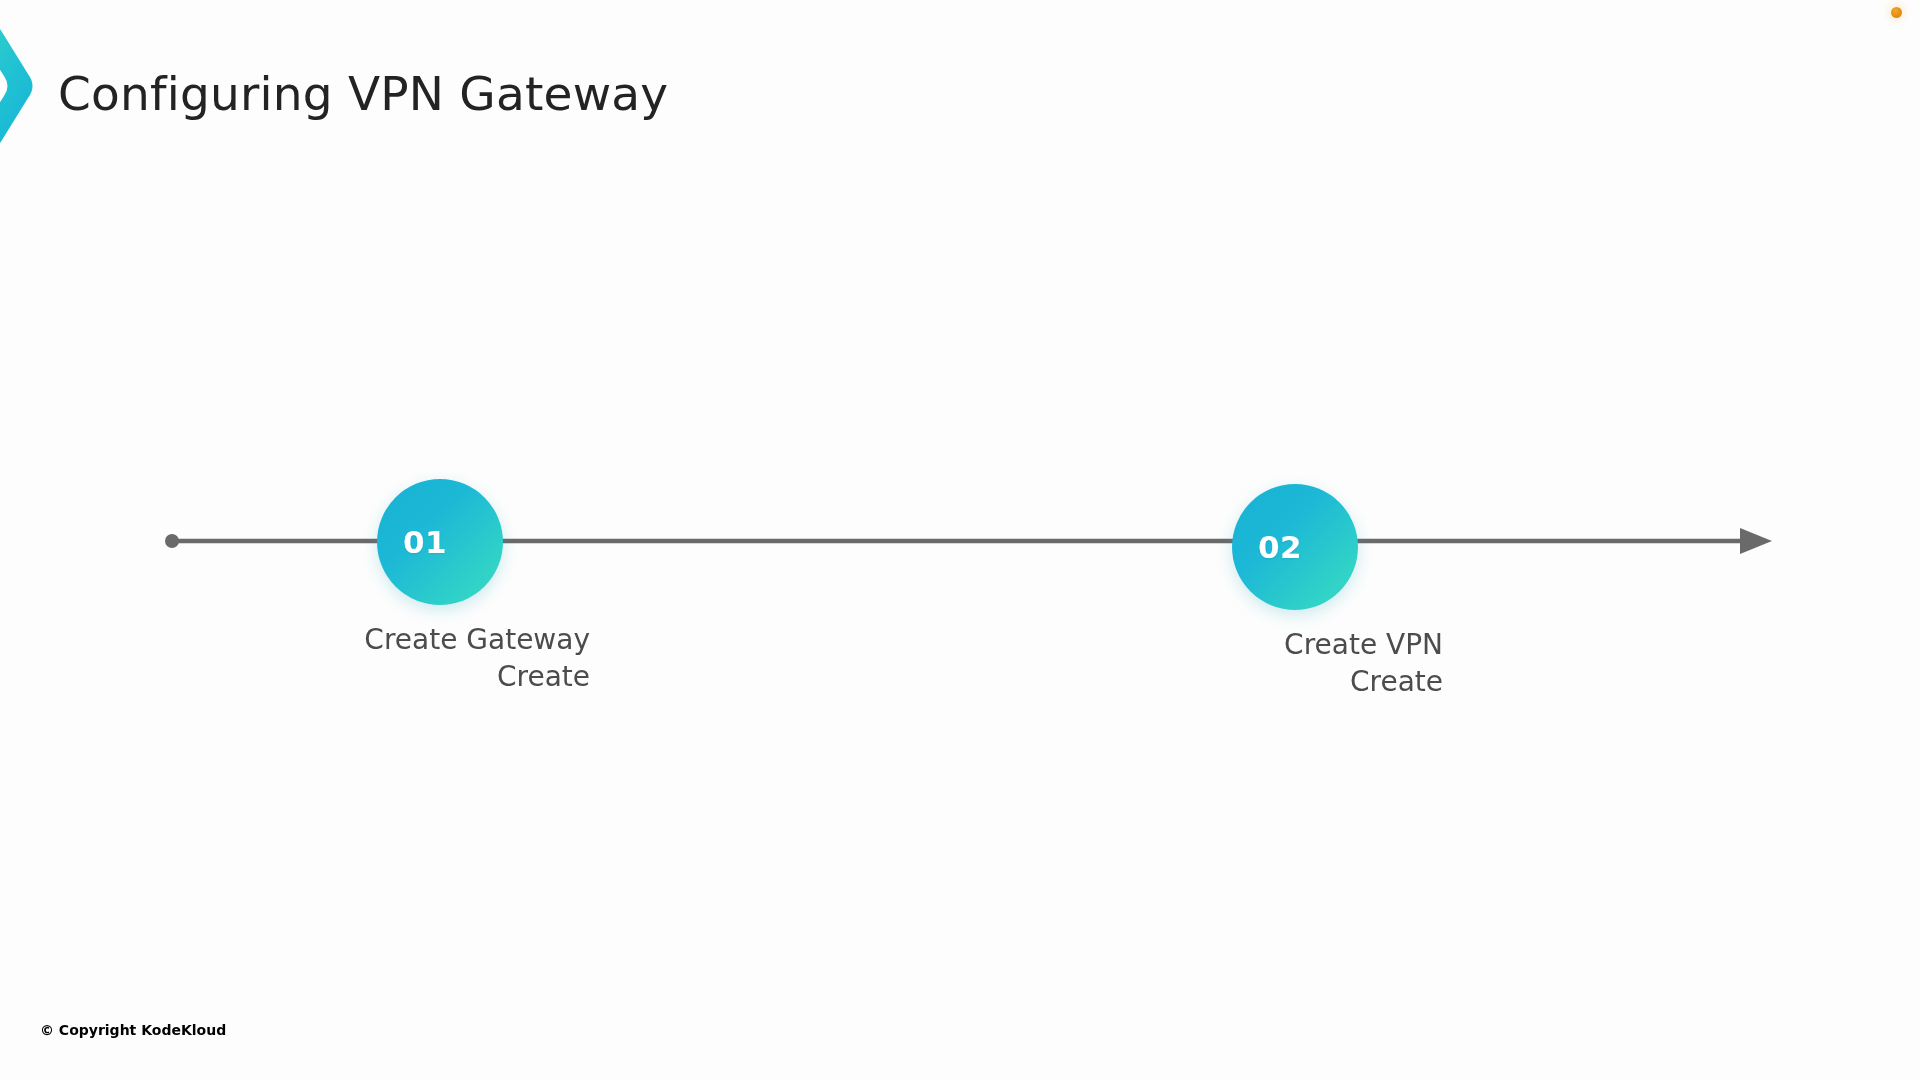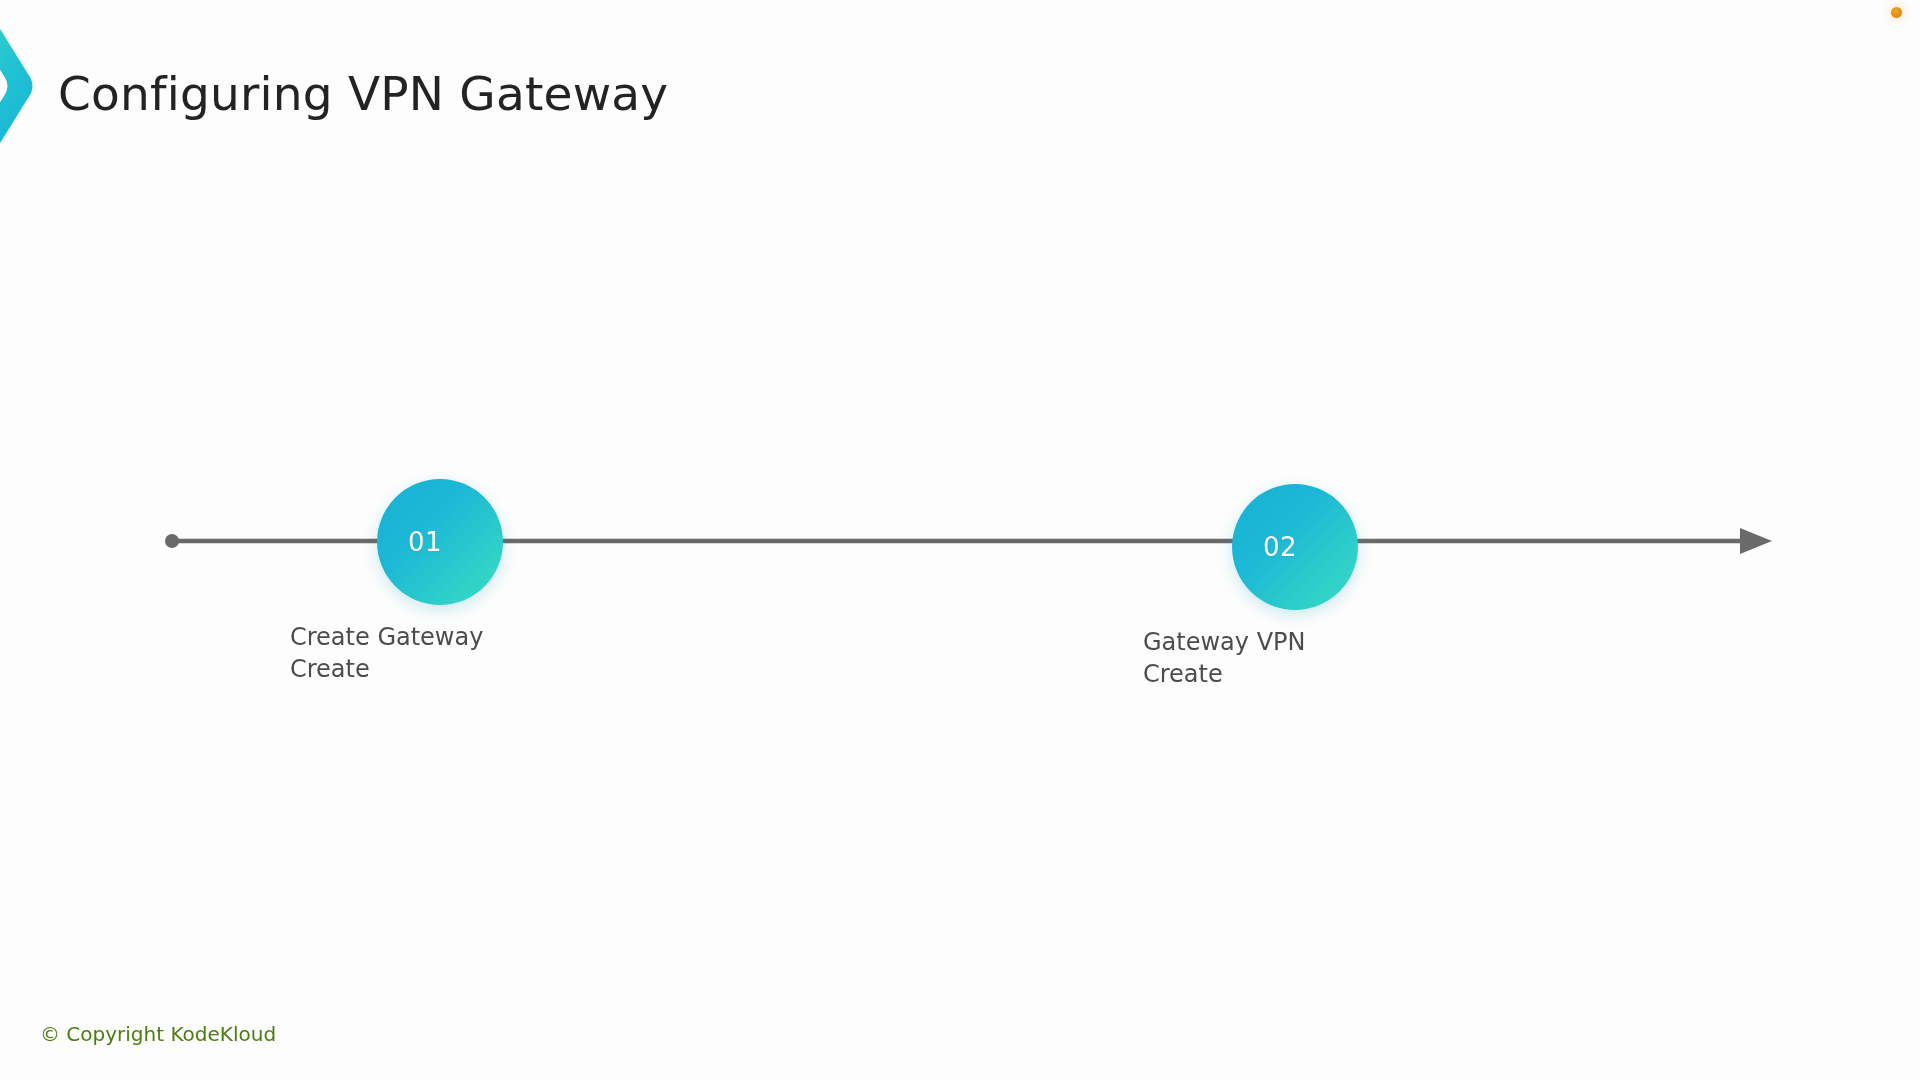--- a/index.html
+++ b/index.html
@@ -76,48 +76,48 @@
     top: 479px;
     background: linear-gradient(135deg, #18b2d4 0%, #1cb8d6 38%, #2fd1c8 78%, #3ddcc4 100%);
   }
   .node-2 {
     left: 1232px;
     top: 484px;
     background: linear-gradient(135deg, #18b2d4 0%, #1cb8d6 38%, #2fd1c8 78%, #3ddcc4 100%);
     text-align: center;
   }
   .node-num {
-    font-size: 26px;
-    font-weight: 400;
+    font-size: 31px;
+    font-weight: 700;
     color: #ffffff;
     letter-spacing: 0.5px;
     transform: translateX(-15px);
     text-shadow: 0 1px 2px rgba(0,0,0,0.07);
   }
 
   .node-label {
     position: absolute;
-    font-size: 24px;
+    font-size: 28px;
     font-weight: 400;
     color: #4c4c4c;
-    text-align: left;
+    text-align: right;
     line-height: 1.32;
     width: 300px;
   }
   .label-1 { left: 290px; top: 622px; }
   .label-2 { left: 1143px; top: 627px; }
 
   
   .copyright {
     position: absolute;
     left: 40px;
     top: 1022px;
-    font-size: 20px;
-    color: #4d7c0f;
-    font-weight: 400;
+    font-size: 14px;
+    color: #000000;
+    font-weight: 700;
   }
 </style>
 </head>
 <body>
 
 <div class="logo-wrap">
   <svg width="110" height="160" viewBox="0 0 110 160" xmlns="http://www.w3.org/2000/svg">
     <defs>
       <linearGradient id="logoGrad" x1="0%" y1="0%" x2="85%" y2="100%">
         <stop offset="0%" stop-color="#3bdcc2"></stop>
@@ -150,17 +150,17 @@
 </div>
 <div class="node-label label-1">
   <div>Create Gateway</div>
   <div>Create</div>
 </div>
 
 <div class="node node-2">
   <span class="node-num">02</span>
 </div>
 <div class="node-label label-2">
-  <div>Gateway VPN</div>
+  <div>Create VPN</div>
   <div>Create</div>
 </div>
 
 <div class="copyright">© Copyright KodeKloud</div>
 
 </body></html>

